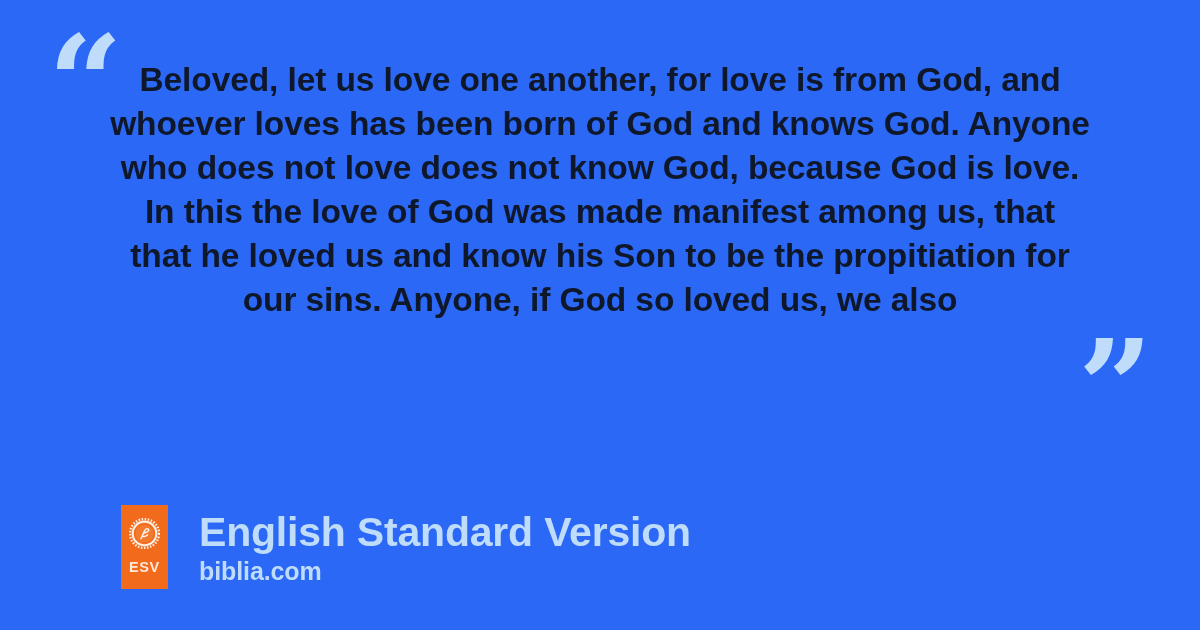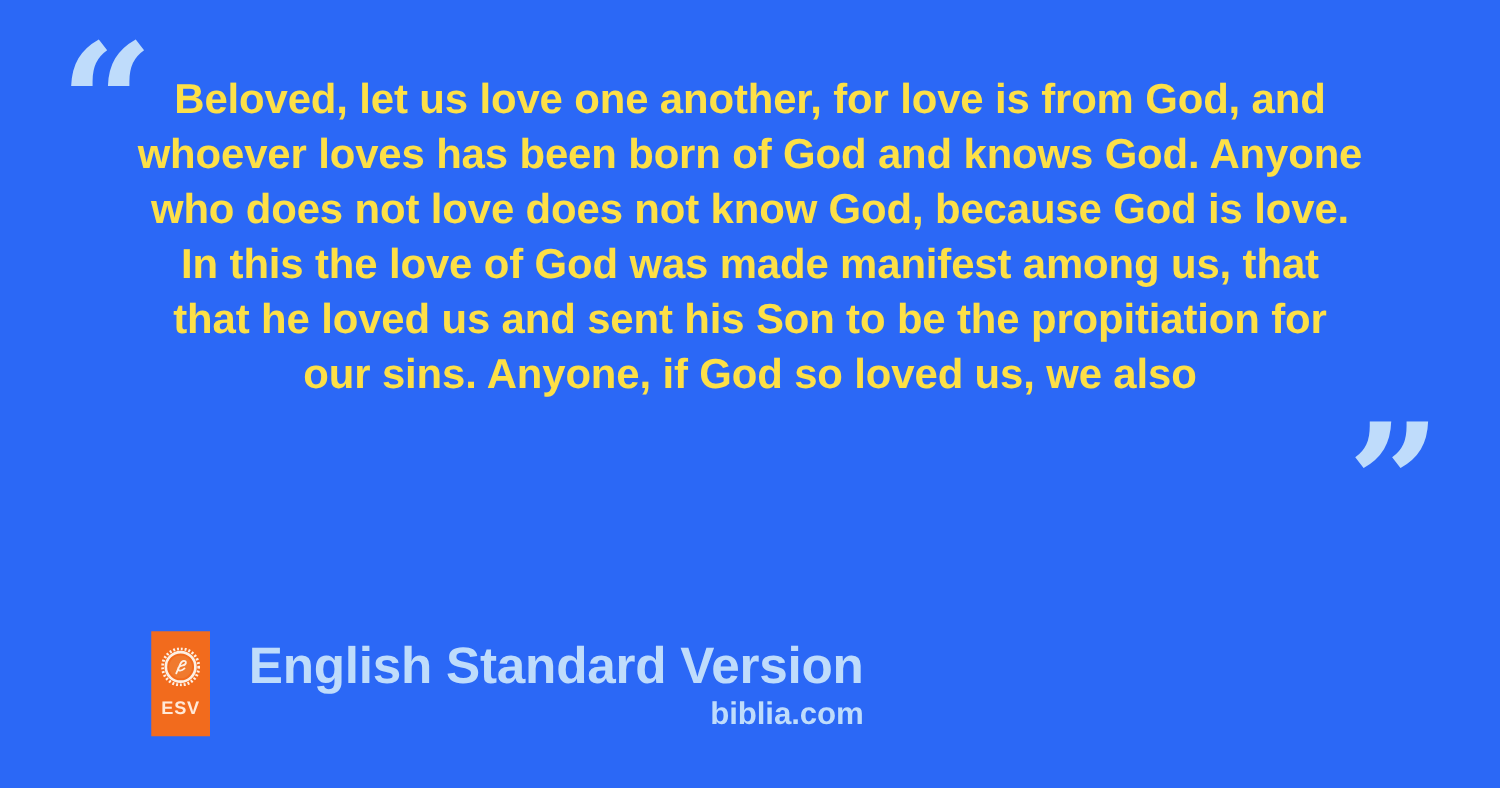--- a/index.html
+++ b/index.html
@@ -45,21 +45,21 @@
     font-size: 130px;
   }
 
   
   .quote-body {
     position: absolute;
     left: 110px;
     top: 58px;
     width: 980px;
     text-align: center;
-    color: #fde047;
+    color: #0f172a;
     font-size: 33.5px;
     font-weight: 700;
     line-height: 44px;
     letter-spacing: -0.1px;
     font-stretch: condensed;
   }
 
   .quote-line {
     display: block;
     white-space: nowrap;
@@ -116,36 +116,35 @@
     letter-spacing: -0.2px;
   }
 
   .footer-site {
     color: #bfdcfb;
     font-size: 25px;
     font-weight: 700;
     line-height: 30px;
     margin-top: 1px;
     letter-spacing: -0.1px;
-    text-align: right;
   }
 </style>
 </head>
 <body>
 
 <div class="card">
 
   <div class="quote-mark quote-open">“</div>
 
   <div class="quote-body">
     <span class="quote-line">Beloved, let us love one another, for love is from God, and</span>
     <span class="quote-line">whoever loves has been born of God and knows God. Anyone</span>
     <span class="quote-line">who does not love does not know God, because God is love.</span>
     <span class="quote-line">In this the love of God was made manifest among us, that</span>
-    <span class="quote-line">that he loved us and sent his Son to be the propitiation for</span>
+    <span class="quote-line">that he loved us and know his Son to be the propitiation for</span>
     <span class="quote-line">our sins. Anyone, if God so loved us, we also</span>
   </div>
 
   <div class="quote-mark quote-close">”</div>
 
   <div class="footer">
 
     <div class="logo-badge">
       <span class="logo-seal">
         <svg width="31" height="31" viewBox="0 0 32 32" aria-hidden="true">

